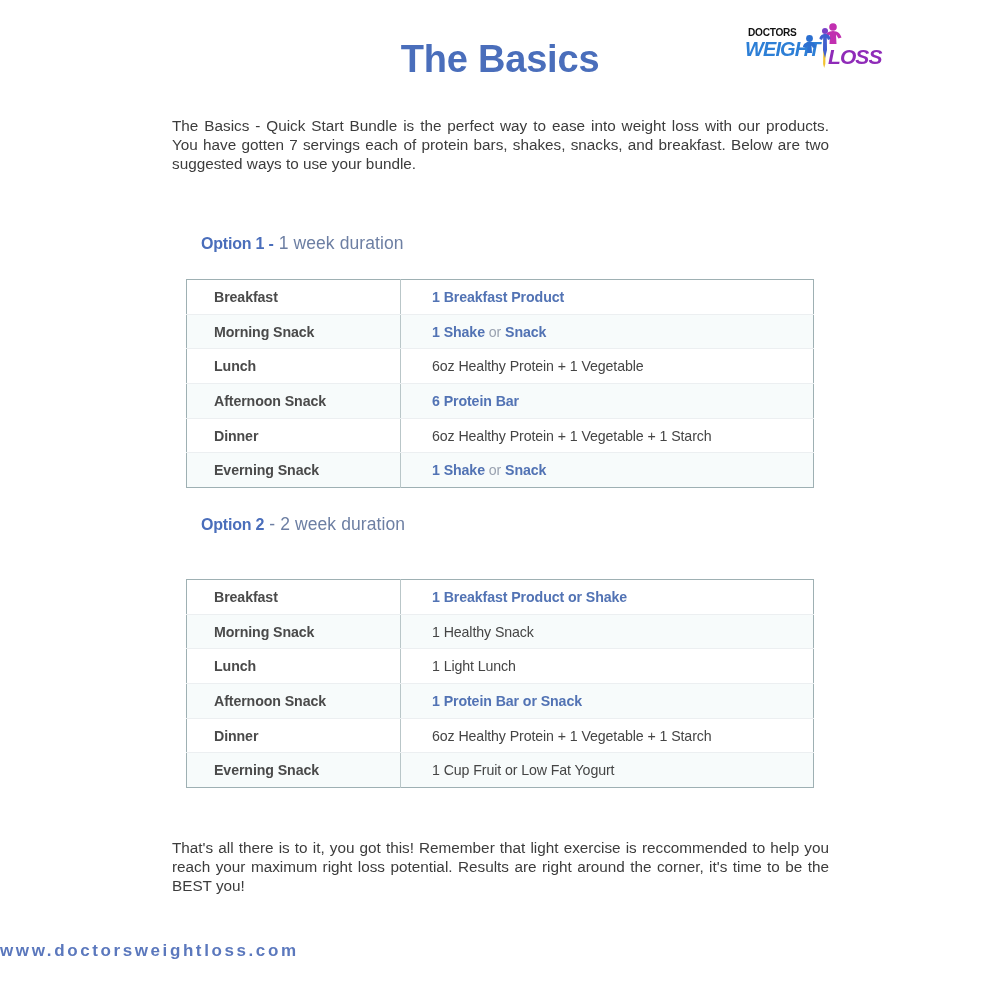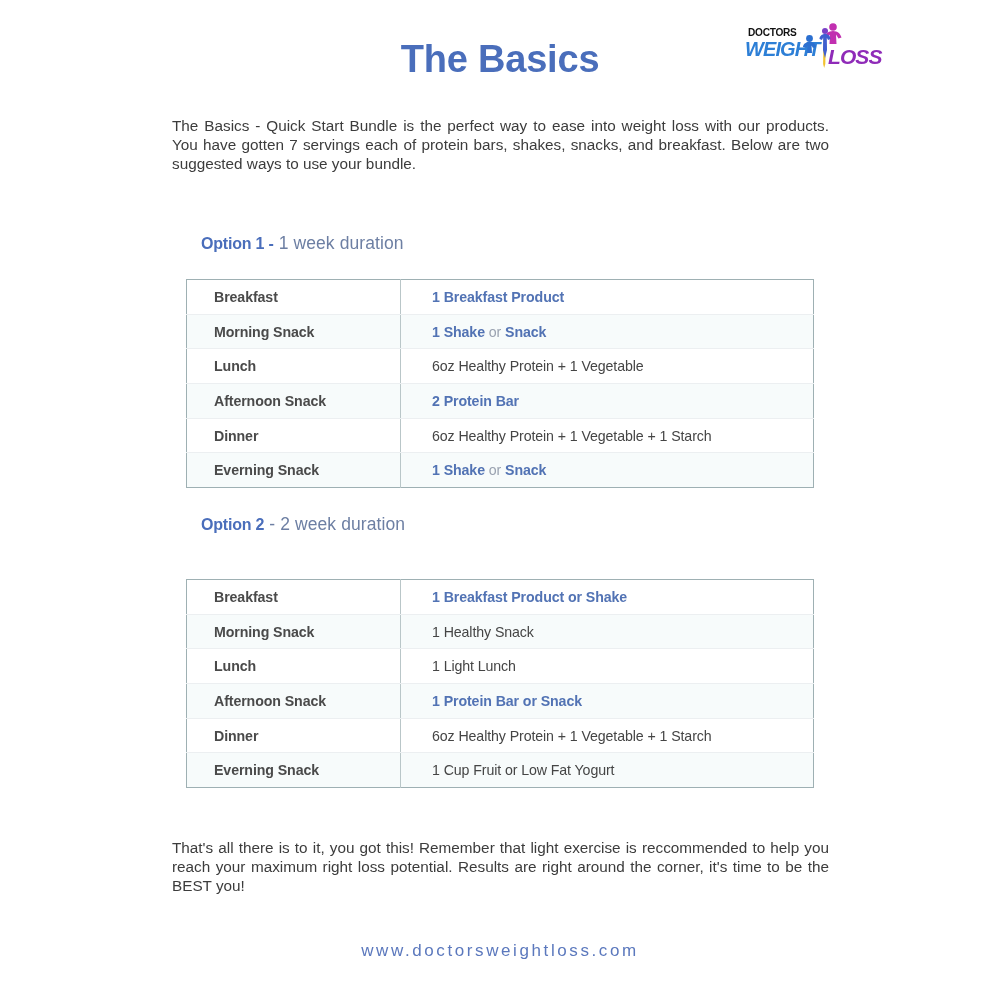--- a/index.html
+++ b/index.html
@@ -164,23 +164,23 @@
   }
   .cell-value.blue { color: #5273b4; font-weight: bold; }
   .cell-value .sep { color: #9aa2b0; font-weight: normal; }
 
   
   .footer-url {
     position: absolute;
     top: 941px;
     left: 0;
     width: 1000px;
-    text-align: center;
+    text-align: left;
     font-size: 17px;
-    font-weight: normal;
+    font-weight: bold;
     color: #5b78bd;
     letter-spacing: 2.6px;
   }
 </style>
 </head>
 <body>
 
 <div class="page">
 
   <div class="header">
@@ -221,21 +221,21 @@
       <tr class="even">
         <td class="cell-meal">Morning Snack</td>
         <td class="cell-value blue"><span>1 Shake</span><span class="sep"> or </span><span>Snack</span></td>
       </tr>
       <tr class="odd">
         <td class="cell-meal">Lunch</td>
         <td class="cell-value">6oz Healthy Protein + 1 Vegetable</td>
       </tr>
       <tr class="even">
         <td class="cell-meal">Afternoon Snack</td>
-        <td class="cell-value blue">2 Protein Bar</td>
+        <td class="cell-value blue">6 Protein Bar</td>
       </tr>
       <tr class="odd">
         <td class="cell-meal">Dinner</td>
         <td class="cell-value">6oz Healthy Protein + 1 Vegetable + 1 Starch</td>
       </tr>
       <tr class="even">
         <td class="cell-meal">Everning Snack</td>
         <td class="cell-value blue"><span>1 Shake</span><span class="sep"> or </span><span>Snack</span></td>
       </tr>
     </tbody>

